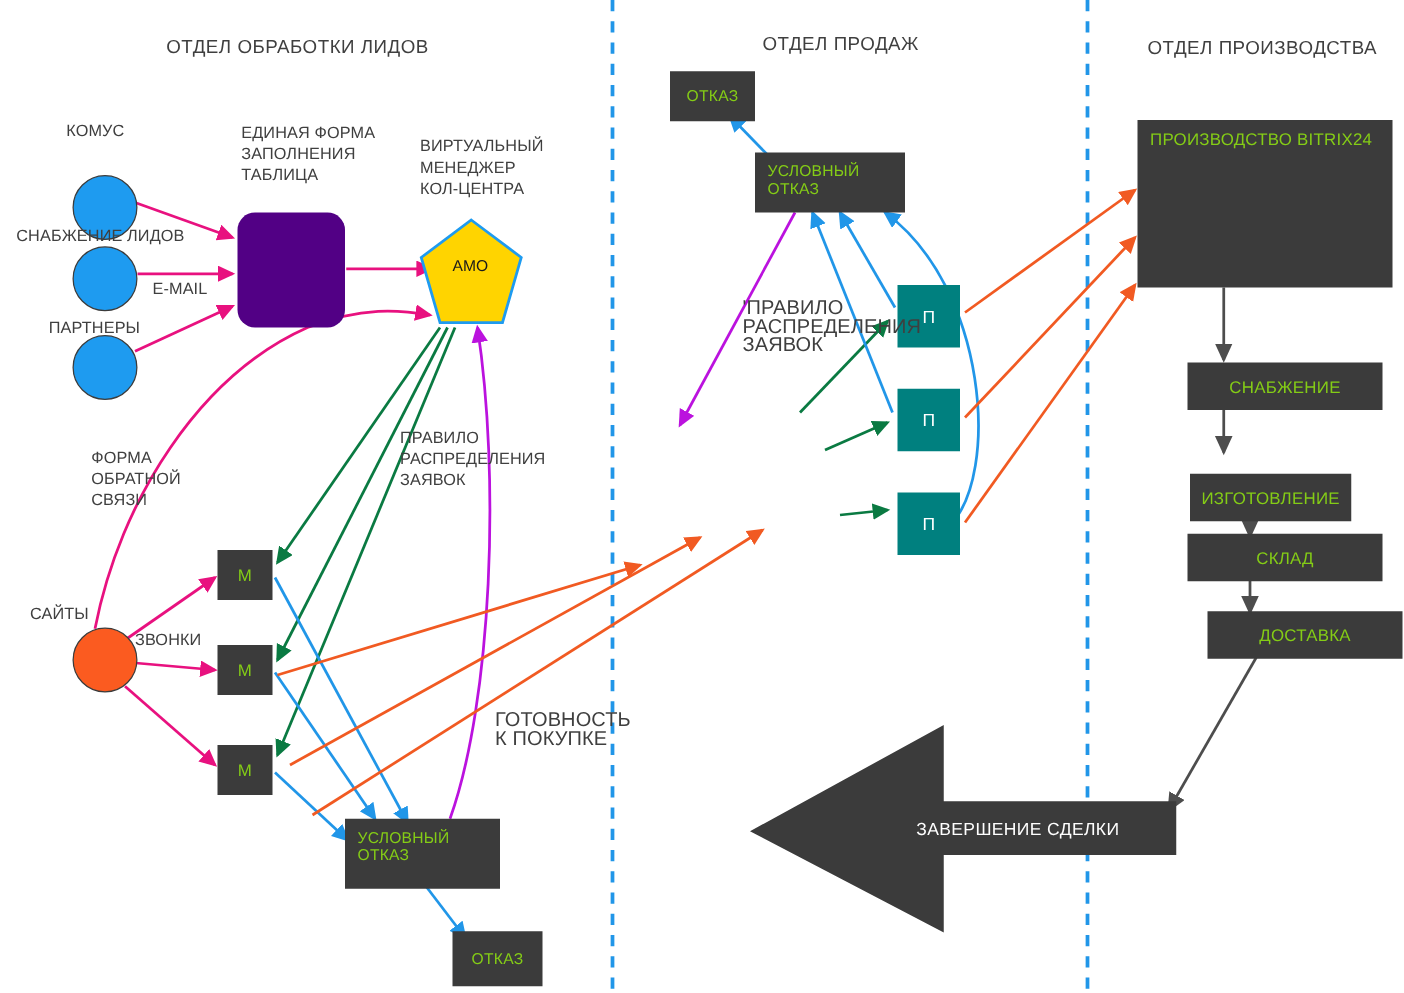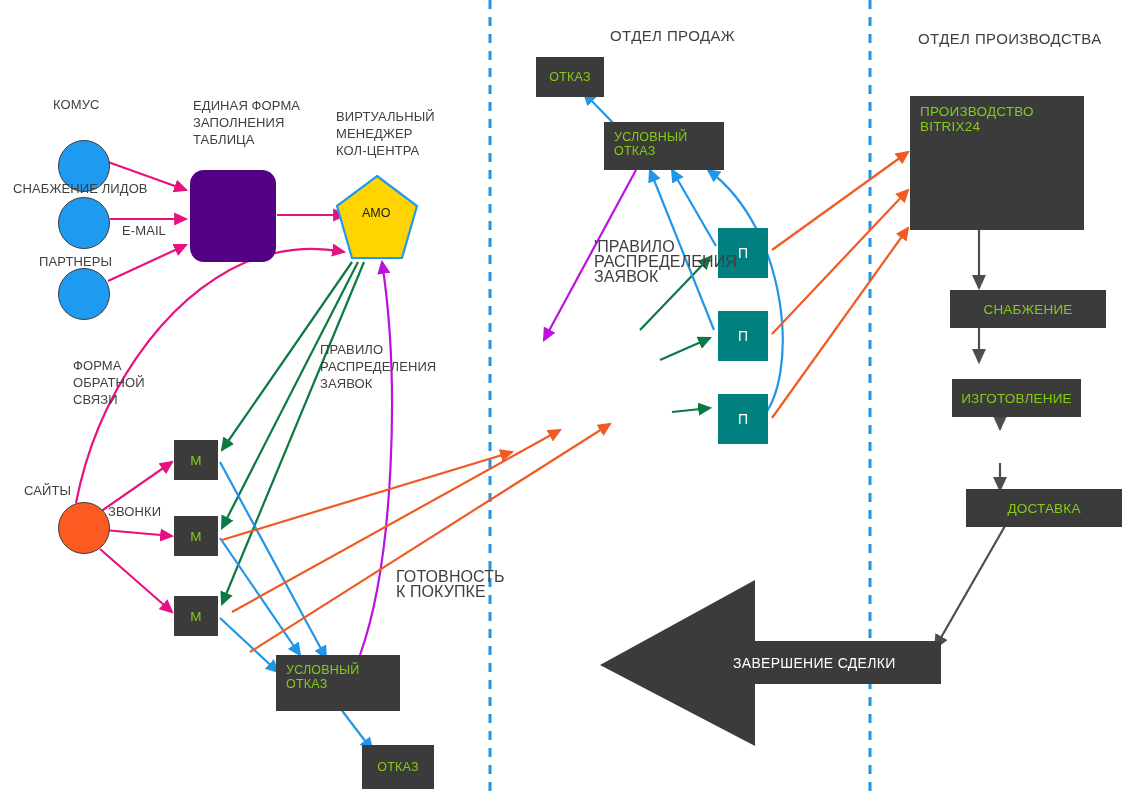--- a/index.html
+++ b/index.html
@@ -182,20 +182,21 @@
       <path d="M979,328 L979,362" stroke="#4d4d4d" marker-end="url(#mk-gray)"></path>
       <path d="M1000,396 L1000,429" stroke="#4d4d4d" marker-end="url(#mk-gray)"></path>
       <path d="M1000,463 L1000,490" stroke="#4d4d4d" marker-end="url(#mk-gray)"></path>
 
       <path d="M1005,526 L935,648" stroke="#4d4d4d" marker-end="url(#mk-gray)"></path>
     </g>
 
     <path d="M600,665 L755,580 L755,641 L941,641 L941,684 L755,684 L755,746 Z" fill="#3b3b3b"></path>
   </svg>
 
+  <div class="dept-title" style="left:133px; top:29px;">ОТДЕЛ ОБРАБОТКИ ЛИДОВ</div>
   <div class="dept-title" style="left:610px; top:27px;">ОТДЕЛ ПРОДАЖ</div>
   <div class="dept-title" style="left:918px; top:30px;">ОТДЕЛ ПРОИЗВОДСТВА</div>
 
   <div class="caption" style="left:53px; top:96px;">КОМУС</div>
   <div class="node circle-blue" style="left:58px; top:140px; width:52px; height:52px;"></div>
 
   <div class="caption" style="left:13px; top:180px;">СНАБЖЕНИЕ ЛИДОВ</div>
   <div class="node circle-blue" style="left:58px; top:197px; width:52px; height:52px;"></div>
 
   <div class="caption" style="left:39px; top:253px;">ПАРТНЕРЫ</div>
@@ -248,19 +249,20 @@
 РАСПРЕДЕЛЕНИЯ
 ЗАЯВОК</div>
 
 
   <div class="node teal" style="left:718px; top:228px; width:50px; height:50px;">П</div>
   <div class="node teal" style="left:718px; top:311px; width:50px; height:50px;">П</div>
   <div class="node teal" style="left:718px; top:394px; width:50px; height:50px;">П</div>
 
   <div class="deal-label" style="left:733px; top:655px;">ЗАВЕРШЕНИЕ СДЕЛКИ</div>
 
-  <div class="node dark topleft" style="left:910px; top:96px; width:174px; height:134px;">ПРОИЗВОДСТВО
+  <div class="node dark topleft" style="left:910px; top:96px; width:204px; height:134px;">ПРОИЗВОДСТВО
 BITRIX24</div>
   <div class="node dark center" style="left:950px; top:290px; width:156px; height:38px;">СНАБЖЕНИЕ</div>
   <div class="node dark center" style="left:952px; top:379px; width:129px; height:38px;">ИЗГОТОВЛЕНИЕ</div>
+  <div class="node dark center" style="left:950px; top:427px; width:156px; height:38px;">СКЛАД</div>
   <div class="node dark center" style="left:950px; top:489px; width:156px; height:38px;margin-left:16px;">ДОСТАВКА</div>
 
 </div>
 
 </body></html>

